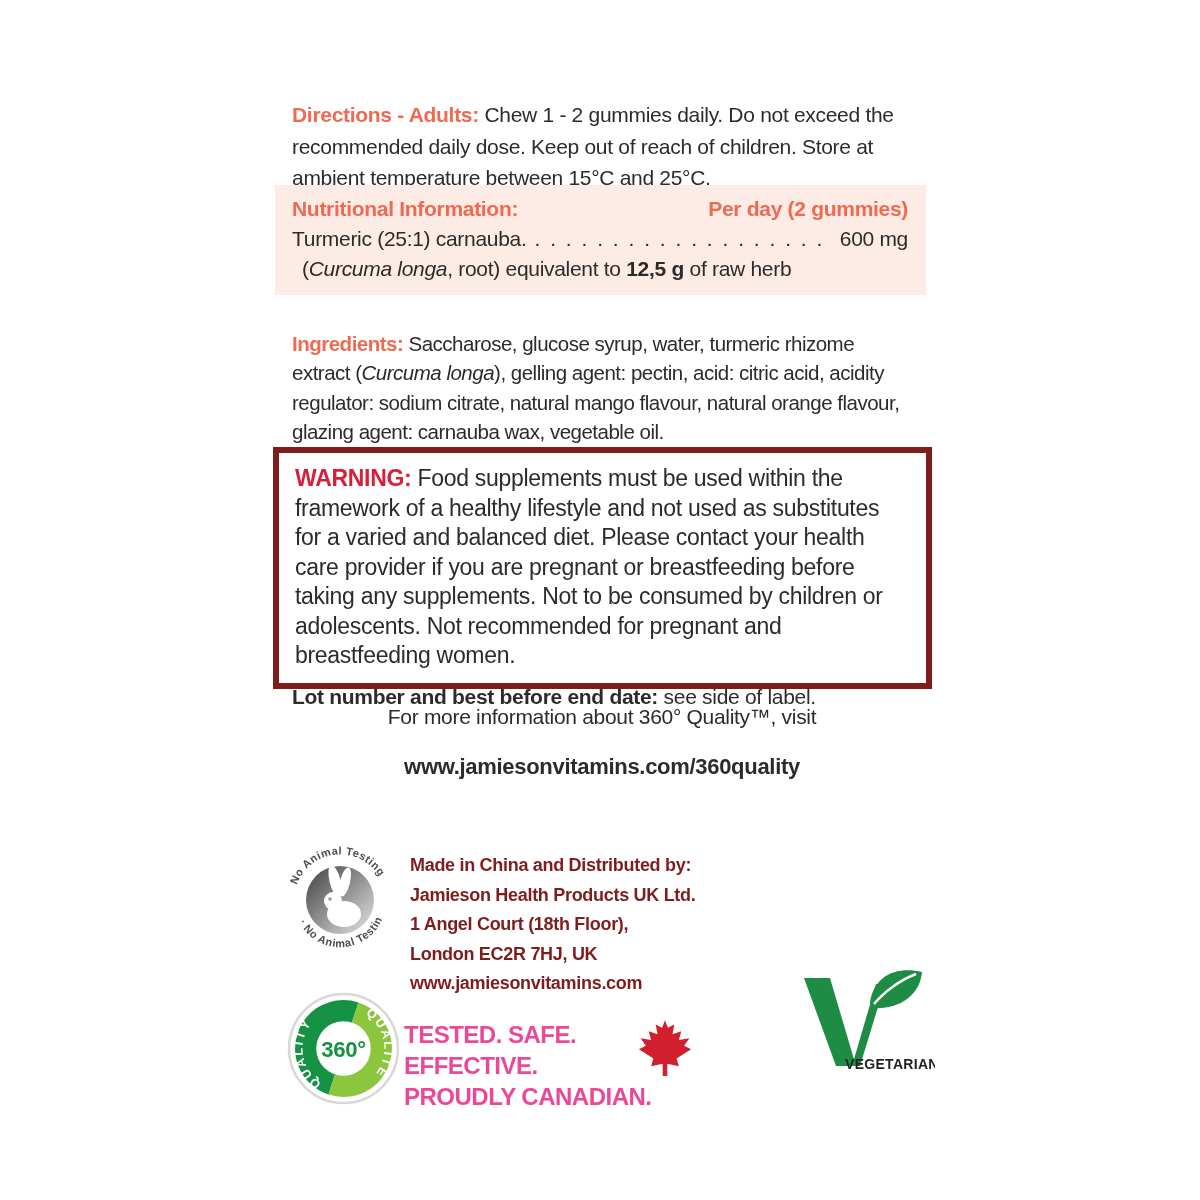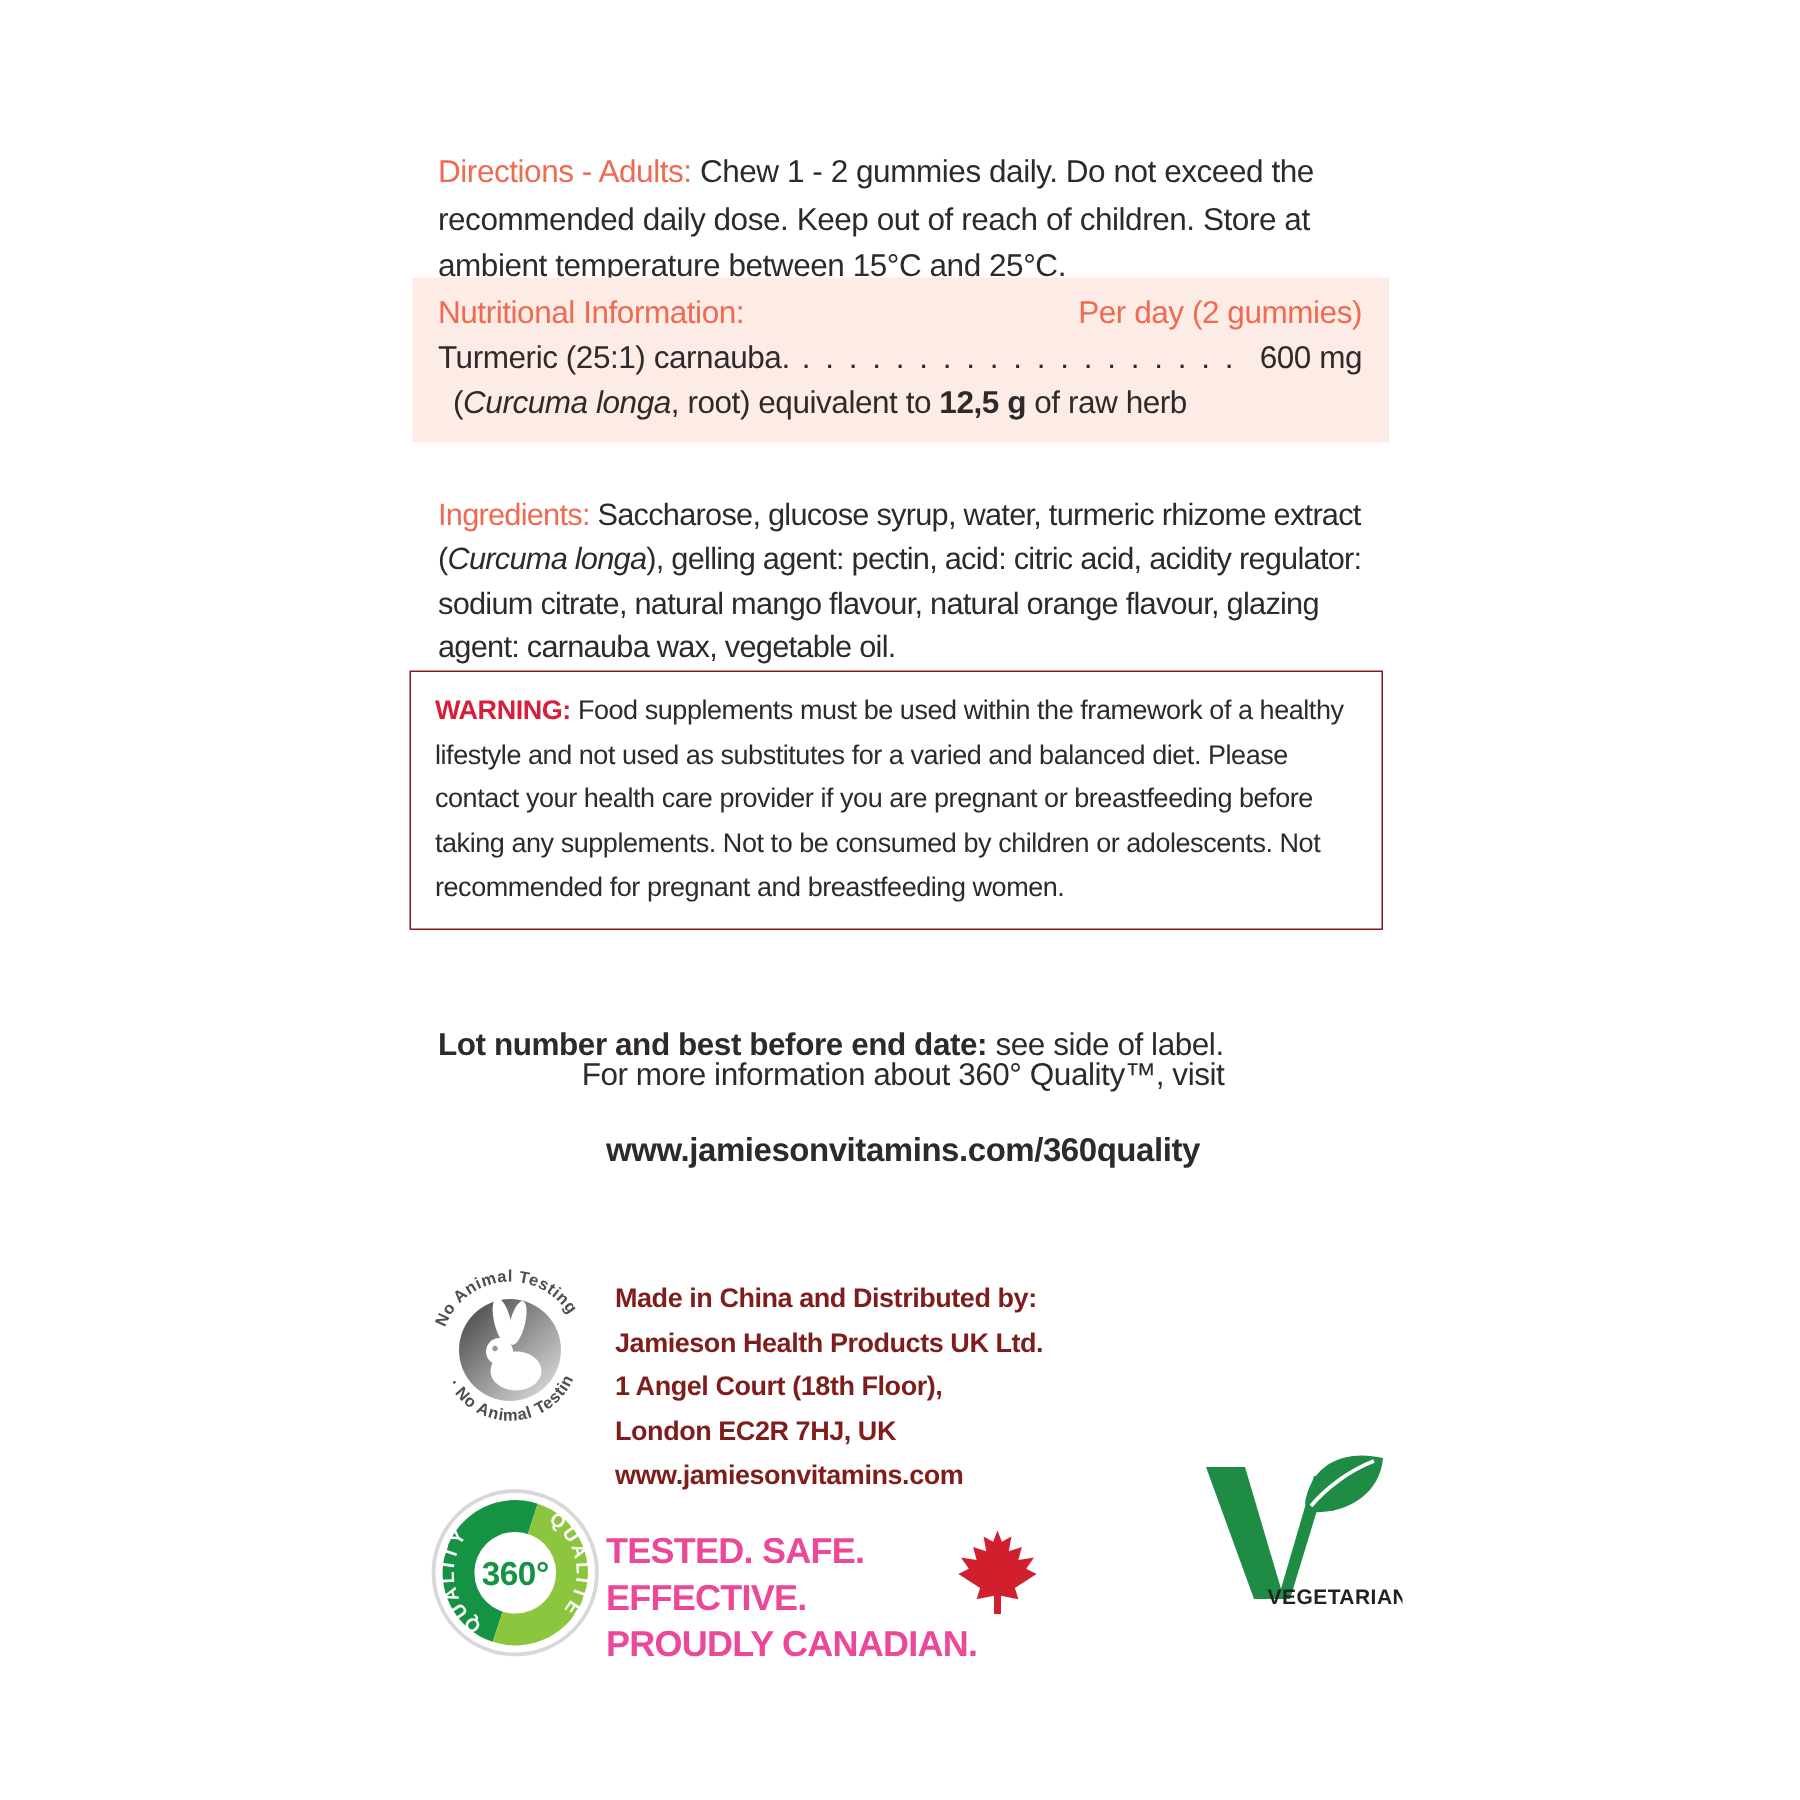--- a/index.html
+++ b/index.html
@@ -2,21 +2,21 @@
 <html><head>
 <meta charset="utf-8">
 <style>
   html,body{margin:0;padding:0;background:#ffffff;}
   .sheet{
     position:relative;width:1200px;height:1200px;background:#ffffff;overflow:hidden;
     font-family:"Liberation Sans","DejaVu Sans",sans-serif;
     color:#2e2a2b;letter-spacing:-0.3px;
   }
   .blk{position:absolute;}
-  .orange{color:#ef6a51;font-weight:normal;}
+  .orange{color:#ef6a51;font-weight:bold;}
   .red{color:#d71f3b;font-weight:bold;}
   .bold{font-weight:bold;}
   em{font-style:italic;}
   b{font-weight:bold;}
 
   
   .directions{left:292px;top:78px;width:620px;font-size:21px;line-height:31.5px;}
 
   
   .nutri-box{left:275px;top:185px;width:616px;background:#fdebe6;padding:9px 18px 11px 17px;
@@ -25,22 +25,22 @@
   .nutri-row{display:flex;align-items:baseline;}
   .nutri-row .lbl{white-space:nowrap;}
   .leader{flex:1;overflow:hidden;white-space:nowrap;margin:0 8px;letter-spacing:2px;}
   .nutri-row .val{white-space:nowrap;}
   .nutri-sub{padding-left:10px;}
 
   
   .ingredients{left:292px;top:308px;width:622px;font-size:20.5px;line-height:29.5px;letter-spacing:-0.5px;}
 
   
-  .warning{left:273px;top:447px;width:615px;border:1px solid #7f1d1d;background:#ffffff;
-           padding:11px 16px 12px 16px;font-size:18px;line-height:29.5px;}
+  .warning{left:273px;top:447px;width:615px;border:6px solid #7f1d1d;background:#ffffff;
+           padding:11px 16px 12px 16px;font-size:23px;line-height:29.5px;}
 
   
   .lot{left:292px;top:662px;width:620px;font-size:21px;line-height:28px;}
 
   
   .info{left:292px;top:702px;width:620px;text-align:center;font-size:21px;line-height:30px;}
   .info .url{font-weight:bold;font-size:22px;margin-top:20px;}
 
   
   .address{left:410px;top:851px;width:360px;font-size:18px;line-height:29.5px;font-weight:bold;color:#7f1d1d;}

